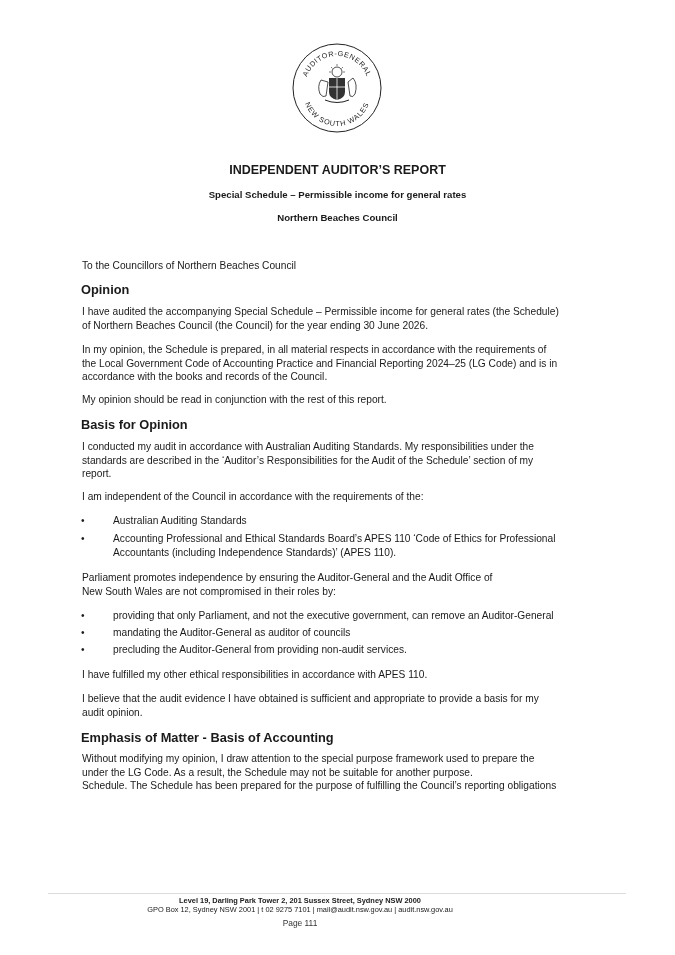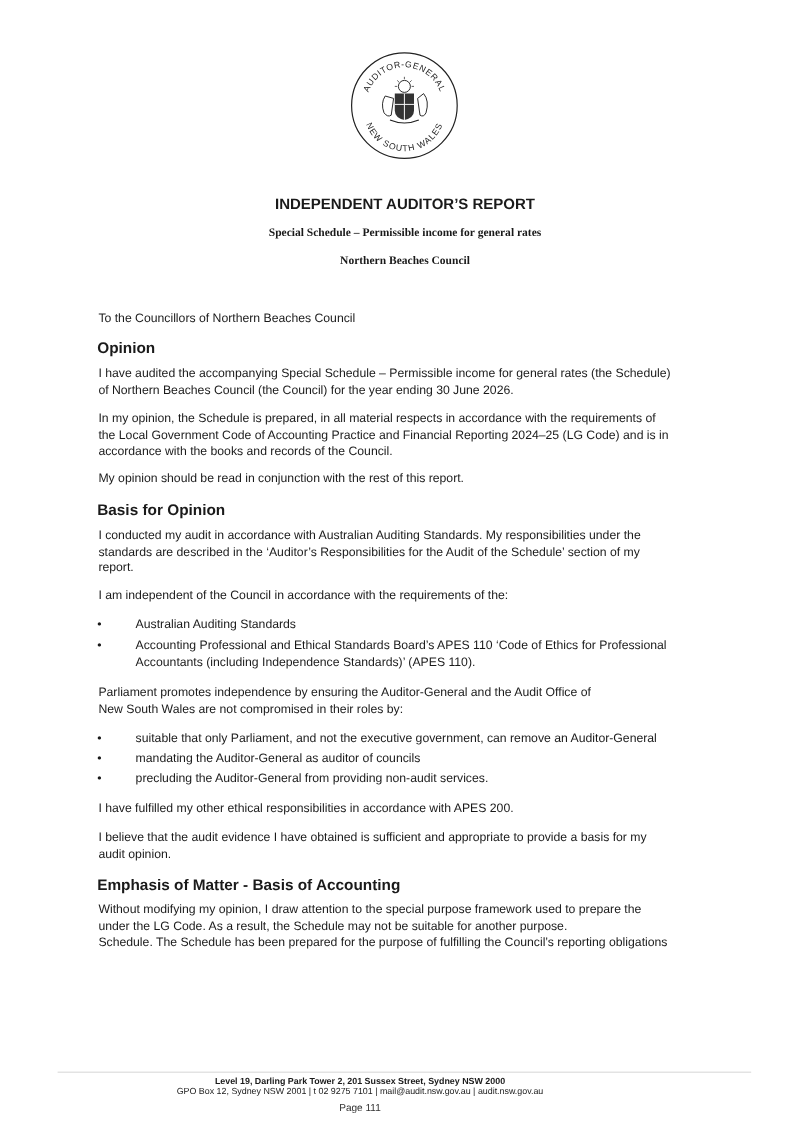--- a/index.html
+++ b/index.html
@@ -9,21 +9,21 @@
     }
     .seal {
       position: absolute; left: 291px; top: 42px; width: 92px; height: 92px;
     }
     .title {
       position: absolute; left: 0; width: 675px; text-align: center;
       font-weight: bold; font-size: 12.5px; top: 163px; letter-spacing: 0;
     }
     .subtitle {
       position: absolute; left: 0; width: 675px; text-align: center;
-      font-weight: bold; font-size: 9.6px; font-family: Liberation Serif, serif;
+      font-weight: bold; font-size: 9.6px;
     }
     .sub1 { top: 189px; }
     .sub2 { top: 212px; }
     .body-text {
       position: absolute; left: 82px; width: 520px;
       font-size: 10.2px; line-height: 13.6px;
     }
     .h2 {
       position: absolute; left: 81px; font-weight: bold; font-size: 12.8px;
     }
@@ -116,37 +116,37 @@
 </div>
 
 <div class="body-text" style="top:571px">
   <div>Parliament promotes independence by ensuring the Auditor-General and the Audit Office of</div>
   <div>New South Wales are not compromised in their roles by:</div>
 </div>
 
 <div class="bullet" style="top:609px">
   <span class="dot">•</span>
   <div class="txt">
-      <div>suitable that only Parliament, and not the executive government, can remove an Auditor-General</div>
+      <div>providing that only Parliament, and not the executive government, can remove an Auditor-General</div>
     </div>
 </div>
 <div class="bullet" style="top:626px">
   <span class="dot">•</span>
   <div class="txt">
       <div>mandating the Auditor-General as auditor of councils</div>
     </div>
 </div>
 <div class="bullet" style="top:643px">
   <span class="dot">•</span>
   <div class="txt">
       <div>precluding the Auditor-General from providing non-audit services.</div>
     </div>
 </div>
 
-<div class="body-text" style="top:668px">I have fulfilled my other ethical responsibilities in accordance with APES 200.</div>
+<div class="body-text" style="top:668px">I have fulfilled my other ethical responsibilities in accordance with APES 110.</div>
 <div class="body-text" style="top:692px">
   <div>I believe that the audit evidence I have obtained is sufficient and appropriate to provide a basis for my</div>
   <div>audit opinion.</div>
 </div>
 
 <div class="h2" style="top:730px">Emphasis of Matter - Basis of Accounting</div>
 <div class="body-text" style="top:752px">
   <div>Without modifying my opinion, I draw attention to the special purpose framework used to prepare the</div>
   <div>under the LG Code. As a result, the Schedule may not be suitable for another purpose.</div>
   <div>Schedule. The Schedule has been prepared for the purpose of fulfilling the Council’s reporting obligations</div>

